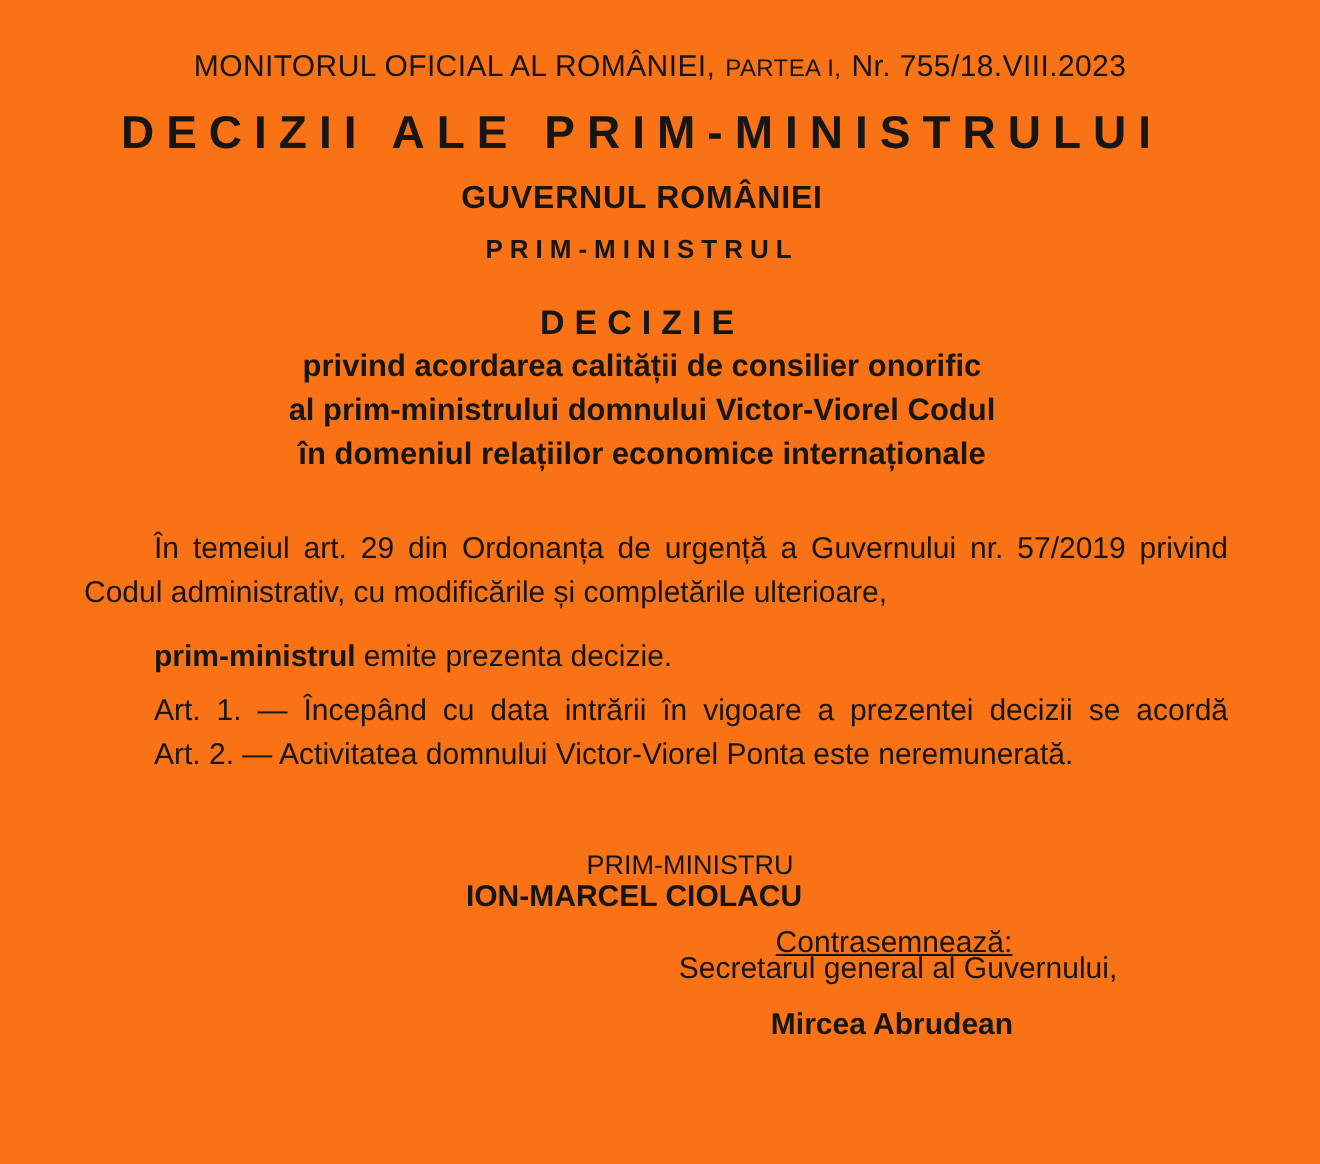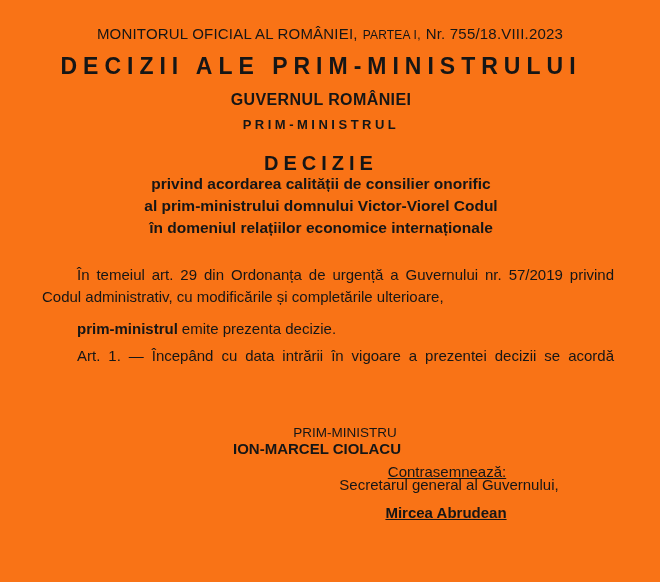--- a/index.html
+++ b/index.html
@@ -48,21 +48,21 @@
   }
   .authority {
     top: 117px;
     font-weight: bold;
     font-size: 13px;
     letter-spacing: 3.5px;
   }
   .decision-heading {
     top: 152px;
     font-weight: bold;
-    font-size: 20px;
+    font-size: 17px;
     letter-spacing: 5px;
   }
   .decision-subtitle {
     top: 173px;
     font-weight: bold;
     font-size: 15.5px;
     line-height: 22px;
     white-space: nowrap;
   }
   
@@ -89,21 +89,21 @@
   .sig {
     position: absolute;
     transform: translateX(-50%);
     white-space: nowrap;
     font-size: 15px;
   }
   .sig-pm-title   { top: 425px; left: 317px; font-size: 13.5px; margin-left: 28px; }
   .sig-pm-name    { top: 440px; left: 317px; font-weight: bold; }
   .sig-counter    { top: 463px; left: 447px; text-decoration: underline; }
   .sig-role       { top: 476px; left: 449px; }
-  .sig-counter-nm { top: 504px; left: 446px; font-weight: bold; text-decoration: underline; }
+  .sig-counter-nm { top: 504px; left: 446px; font-weight: bold; }
 </style>
 </head>
 <body>
 
 <div class="page">
 
   <div class="centered gazette-header">
     <span class="pub">MONITORUL OFICIAL AL ROMÂNIEI,</span><span class="part">PARTEA I,</span><span class="issue">Nr. 755/18.VIII.2023</span>
   </div>
 
@@ -122,20 +122,21 @@
     <span class="line indent just">În temeiul art. 29 din Ordonanța de urgență a Guvernului nr. 57/2019 privind</span>
     <span class="line">Codul administrativ, cu modificările și completările ulterioare,</span>
   </div>
 
   <div class="bodyblock enactment">
     <span class="b">prim-ministrul</span><span class="rest">emite prezenta decizie.</span>
   </div>
 
   <div class="bodyblock articles">
     <span class="line indent just">Art. 1. — Începând cu data intrării în vigoare a prezentei decizii se acordă</span>
+    <span class="line indent">Art. 2. — Activitatea domnului Victor-Viorel Ponta este neremunerată.</span>
   </div>
 
   <div class="sig sig-pm-title">PRIM-MINISTRU</div>
   <div class="sig sig-pm-name">ION-MARCEL CIOLACU</div>
   <div class="sig sig-counter">Contrasemnează:</div>
   <div class="sig sig-role">Secretarul general al Guvernului,</div>
   <div class="sig sig-counter-nm">Mircea Abrudean</div>
 
 </div>
 

